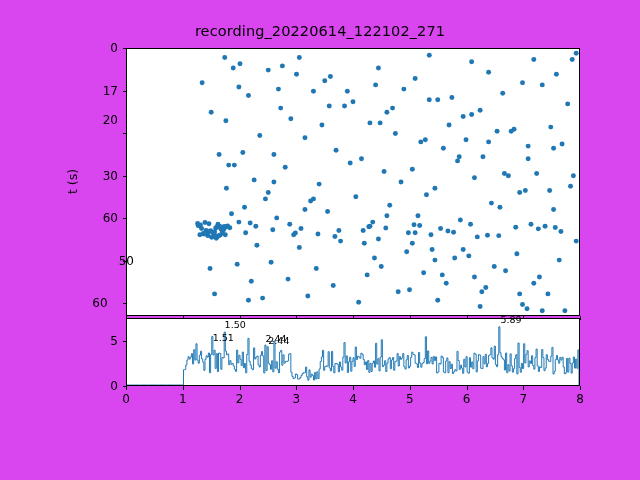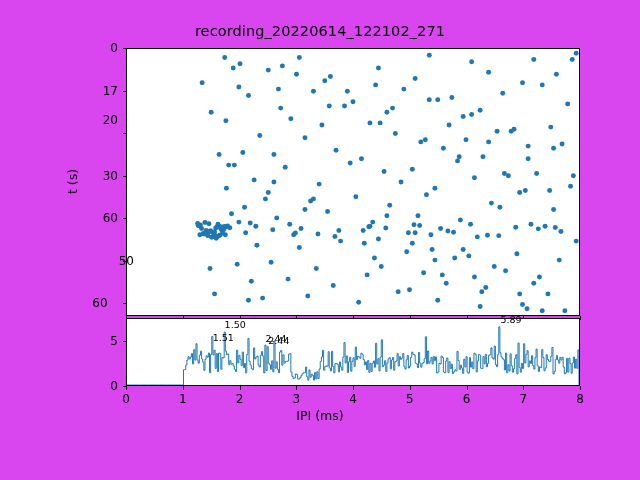--- a/index.html
+++ b/index.html
@@ -439,15 +439,14 @@
       <div class="ticklabel ticklabel-x" style="left: 580px; top: 393px;">8</div>
     </div>
   <div id="peak-annotations">
       <div class="peak-label" style="left: 212.692px; top: 321px; margin-top: 12px;">1.51</div>
       <div class="peak-label" style="left: 224.61px; top: 320.421px;">1.50</div>
       <div class="peak-label" style="left: 265.47px; top: 333.842px;">2.44</div>
       <div class="peak-label" style="left: 268.308px; top: 335.632px;">2.44</div>
       <div class="peak-label" style="left: 500.415px; top: 315.053px;">5.89</div>
     </div>
 
-  <div id="xlabel-hist">IPI (ms)</div>
 
 </div>
 
 </body></html>

